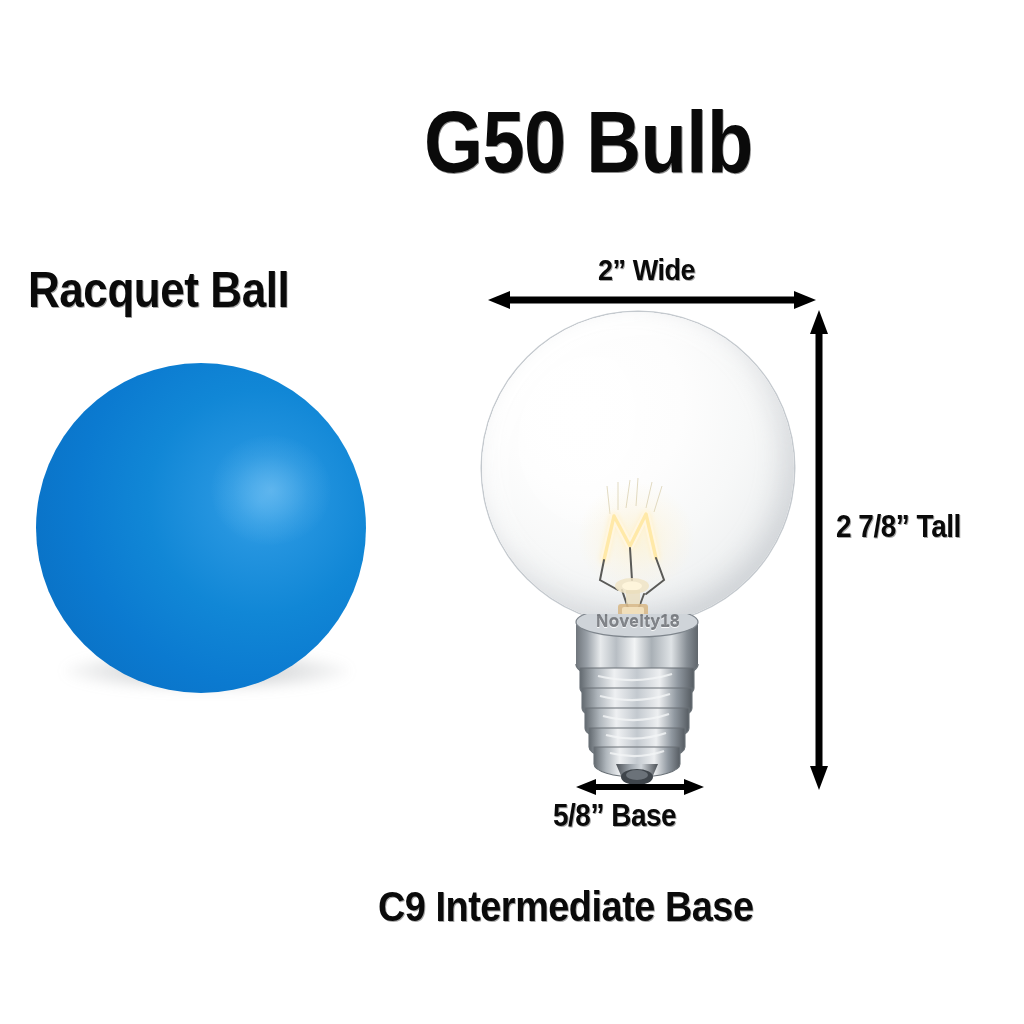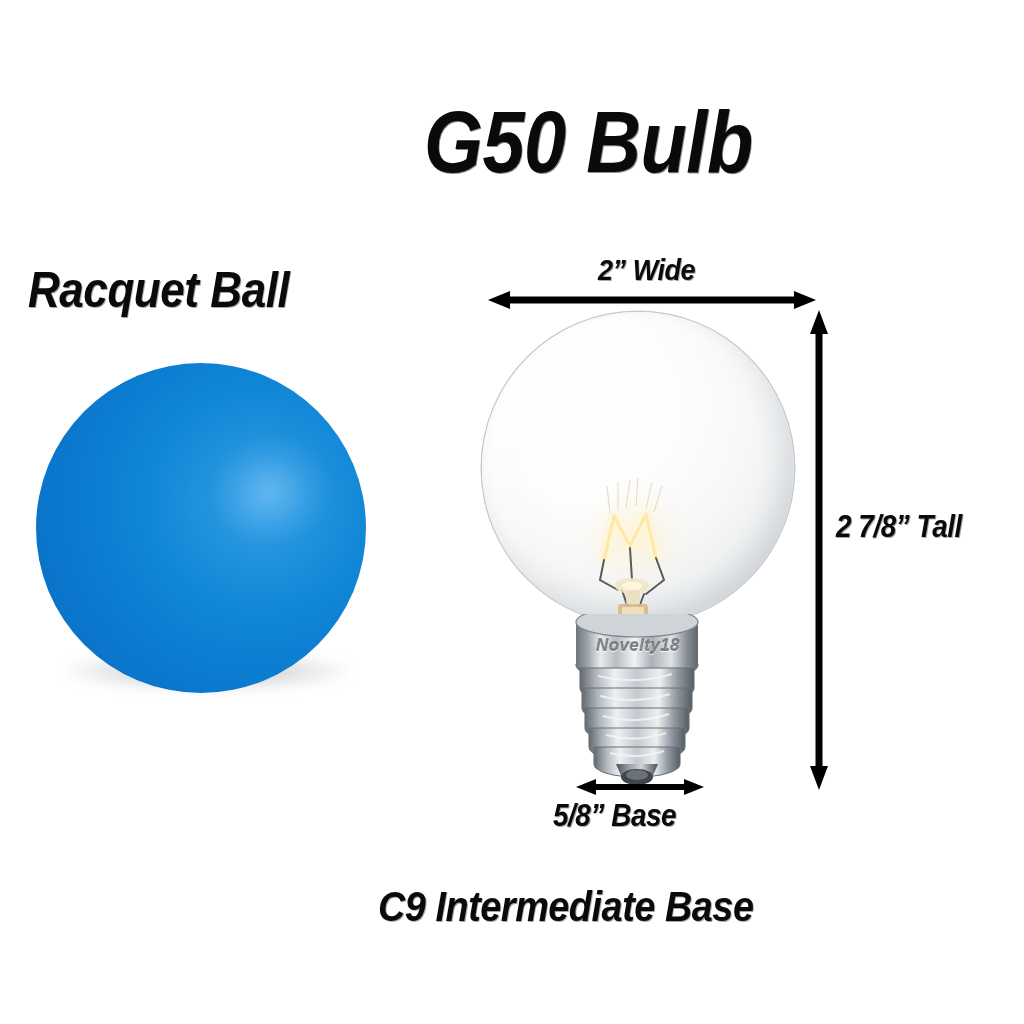--- a/index.html
+++ b/index.html
@@ -7,21 +7,20 @@
     padding: 0;
     background: #ffffff;
   }
   #stage {
     position: relative;
     width: 1024px;
     height: 1024px;
     background: #ffffff;
     overflow: hidden;
     font-family: "Liberation Sans", sans-serif;
-    font-style: italic;
   }
 
   
   .label {
     position: absolute;
     color: #0a0a0a;
     font-weight: bold;
     white-space: nowrap;
     letter-spacing: -0.5px;
     font-family: "Liberation Sans", sans-serif;
@@ -200,21 +199,21 @@
   #bulb-base-svg {
     position: absolute;
     left: 76px;
     top: 306px;
     width: 166px;
     height: 172px;
   }
   #bulb-base-brand {
     position: absolute;
     left: 98px;
-    top: 328px;
+    top: 304px;
     width: 124px;
     text-align: center;
     font-size: 17px;
     font-weight: bold;
     letter-spacing: 0.4px;
     color: rgba(118,122,127,0.92);
     text-shadow: 0 1px 0 rgba(255,255,255,0.85), 0 -1px 0 rgba(60,62,65,0.55);
     font-family: "Liberation Sans", sans-serif;
     pointer-events: none;
   }

